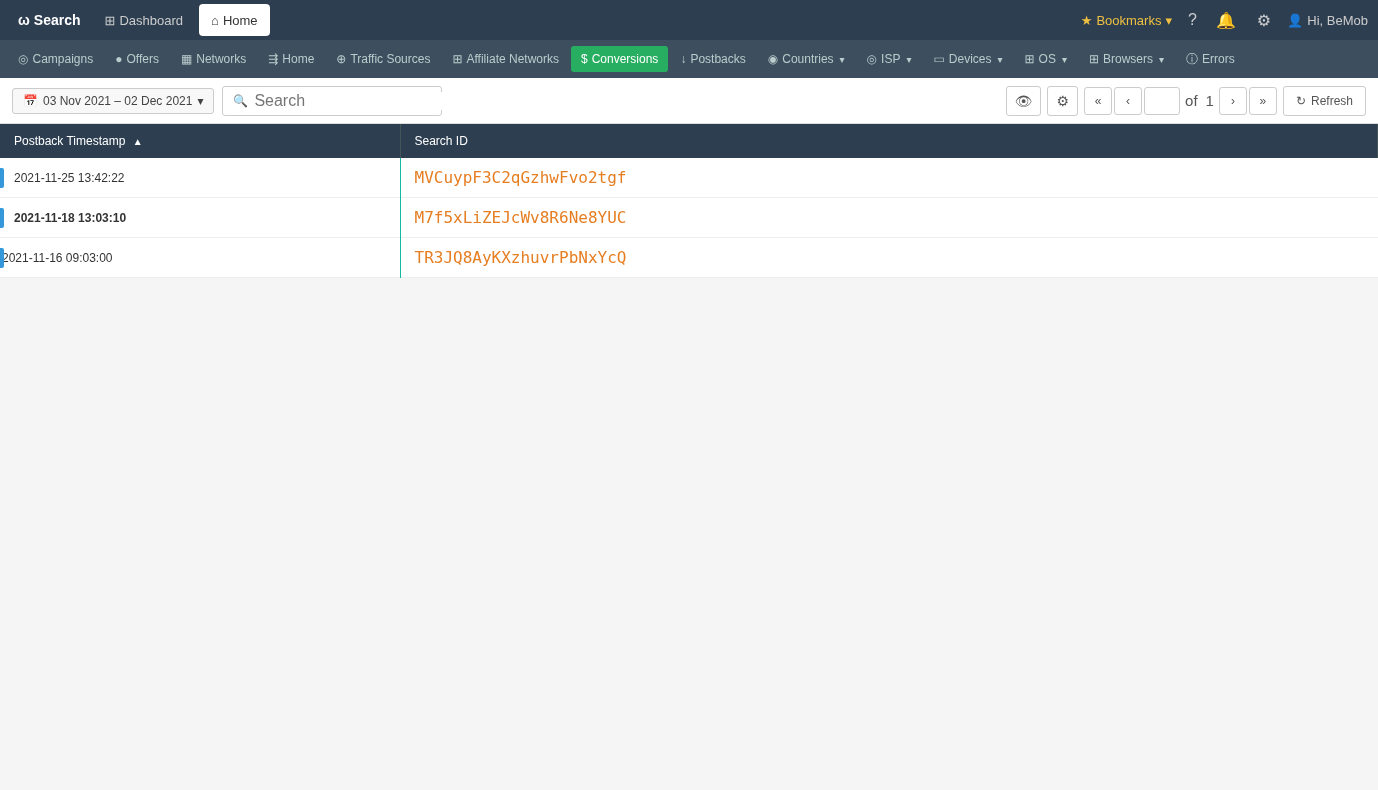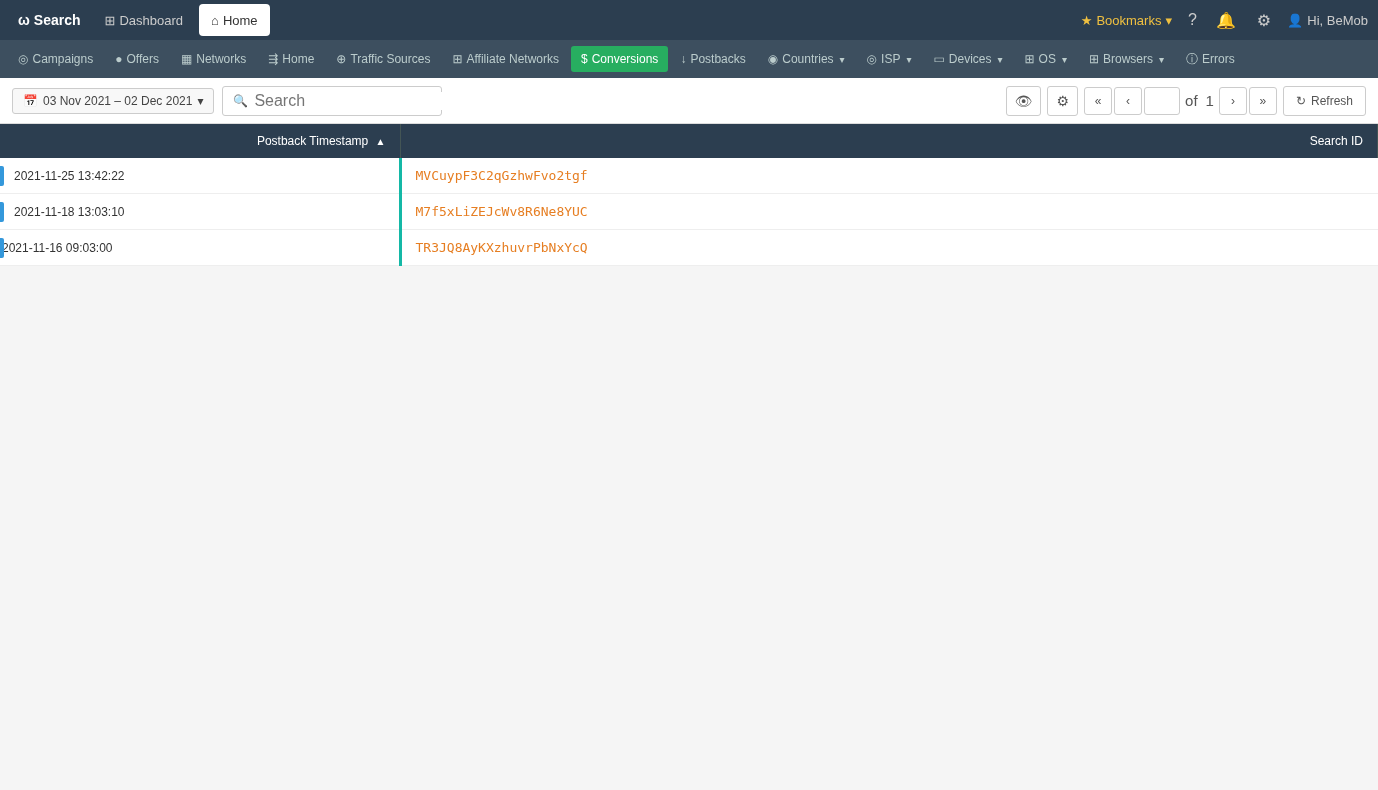--- a/index.html
+++ b/index.html
@@ -212,59 +212,59 @@
     .data-table {
       width: 100%;
       border-collapse: collapse;
     }
     .data-table thead tr {
       background: #2c3e50;
       color: white;
     }
     .data-table thead th {
       padding: 10px 14px;
-      text-align: right;
+      text-align: left;
       font-weight: 500;
       font-size: 12px;
       border-right: 1px solid #455;
     }
     .data-table thead th:first-child {
       width: 400px;
     }
     .sort-icon { margin-left: 4px; font-size: 10px; }
     .data-table tbody tr {
       border-bottom: 1px solid #eee;
     }
     .data-table tbody td {
       padding: 10px 14px;
       font-size: 12px;
       color: #333;
     }
     .data-table tbody td:first-child {
-      border-right: 3px solid #14b8a6;
+      border-right: 1px solid #14b8a6;
       position: relative;
     }
     .row-indicator {
       position: absolute;
       left: 0;
       top: 50%;
       transform: translateY(-50%);
       width: 4px;
       height: 20px;
       background: #3498db;
       border-radius: 0 2px 2px 0;
     }
     .data-table tbody td:first-child {
       padding-left: 14px;
     }
     .click-id-link {
       color: #e67e22;
       text-decoration: none;
       font-family: monospace;
-      font-size: 13px;
+      font-size: 16px;
     }
   </style>
 </head>
 <body>
 
 <nav class="top-nav">
   <div class="logo">
     <span>ω</span>
     <span>Search</span>
   </div>
@@ -396,21 +396,21 @@
           <span>Search ID</span>
         </th>
       </tr>
     </thead>
     <tbody id="table-body">
     <tr>
           <td style="position: relative; padding-left: 14px;"><span class="row-indicator"></span>2021-11-25 13:42:22</td>
           <td><a class="click-id-link" href="#">MVCuypF3C2qGzhwFvo2tgf</a></td>
         </tr>
         <tr>
-          <td style="position: relative; "><span class="row-indicator"></span>2021-11-18 13:03:10</td>
+          <td style="position: relative;  font-weight: bold;"><span class="row-indicator"></span>2021-11-18 13:03:10</td>
           <td><a class="click-id-link" href="#">M7f5xLiZEJcWv8R6Ne8YUC</a></td>
         </tr>
         <tr>
           <td style="position: relative; padding-left: 2px;"><span class="row-indicator"></span>2021-11-16 09:03:00</td>
           <td><a class="click-id-link" href="#">TR3JQ8AyKXzhuvrPbNxYcQ</a></td>
         </tr>
       </tbody>
   </table>
 </div>
 

